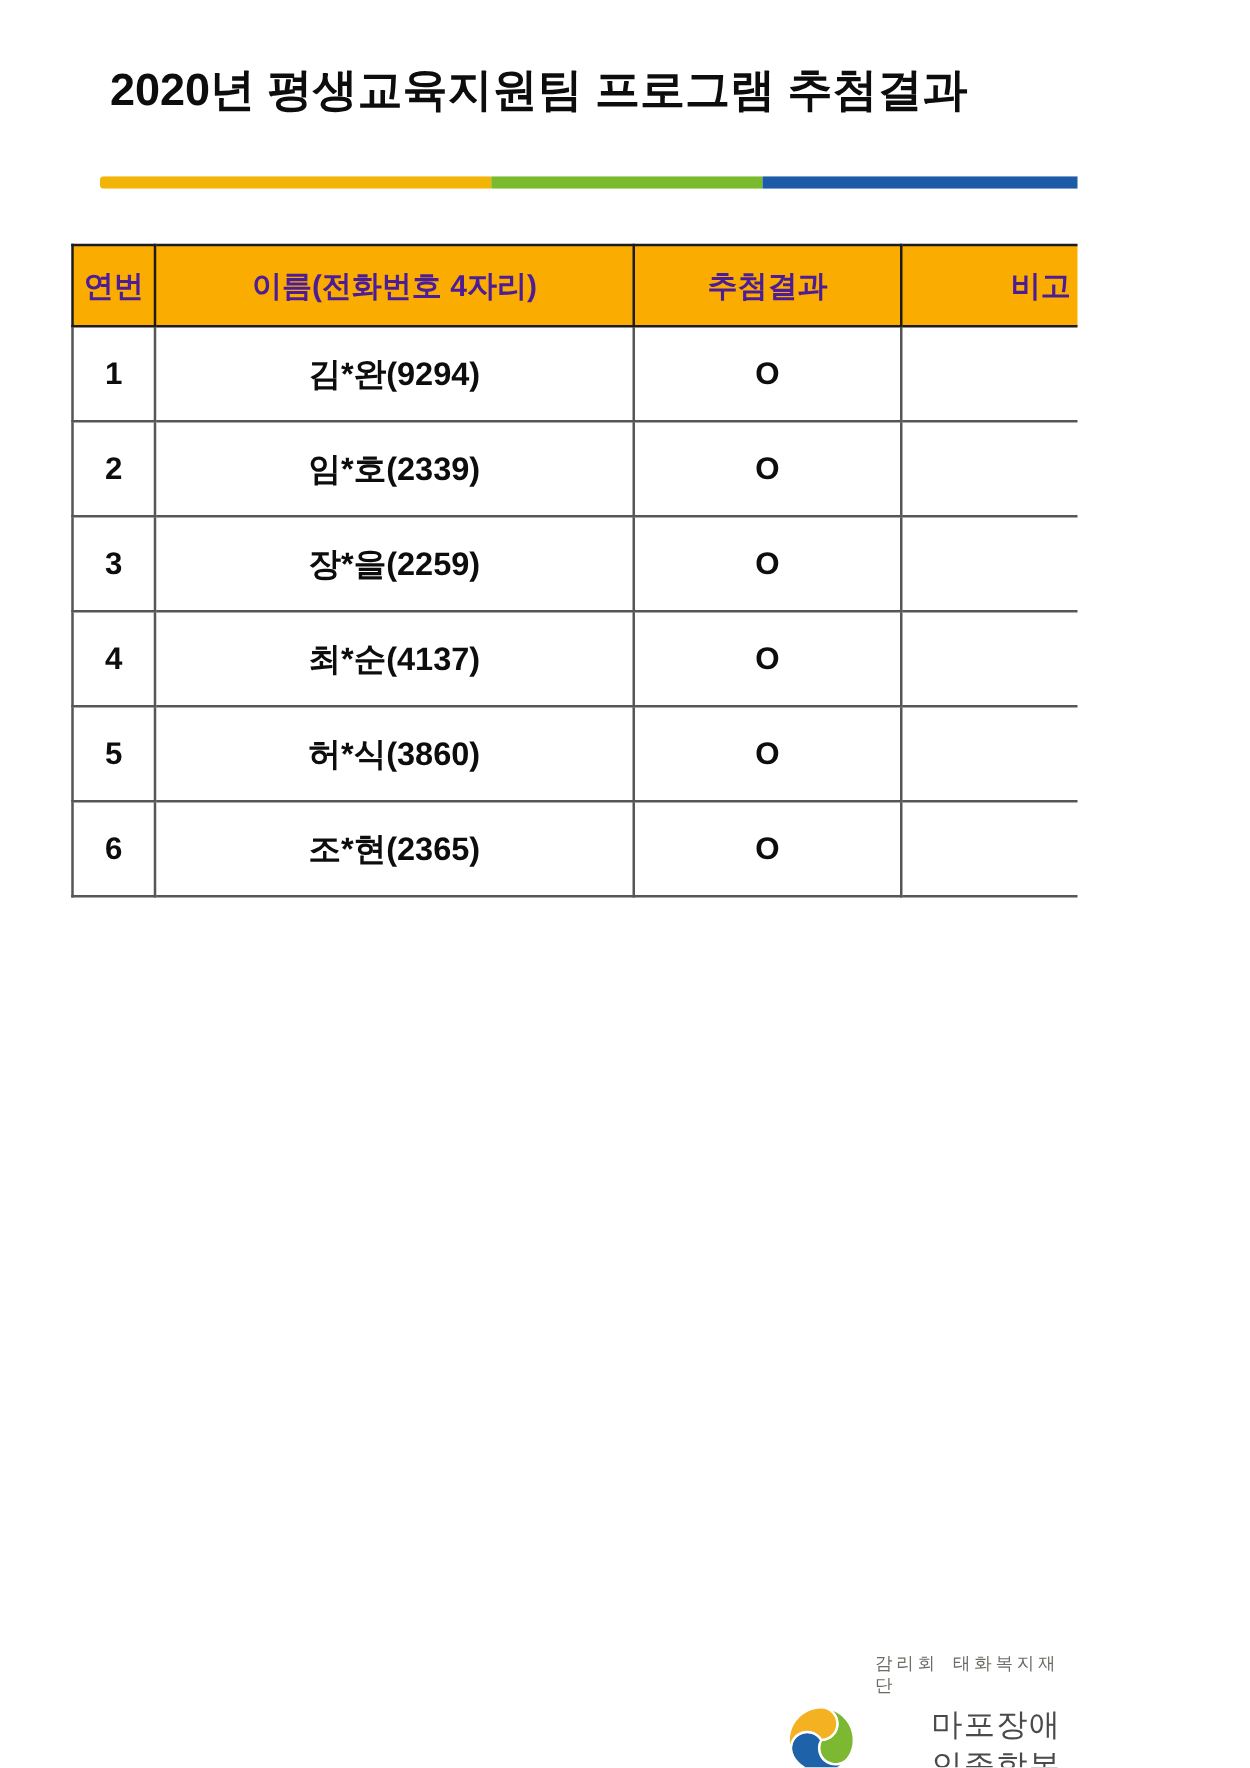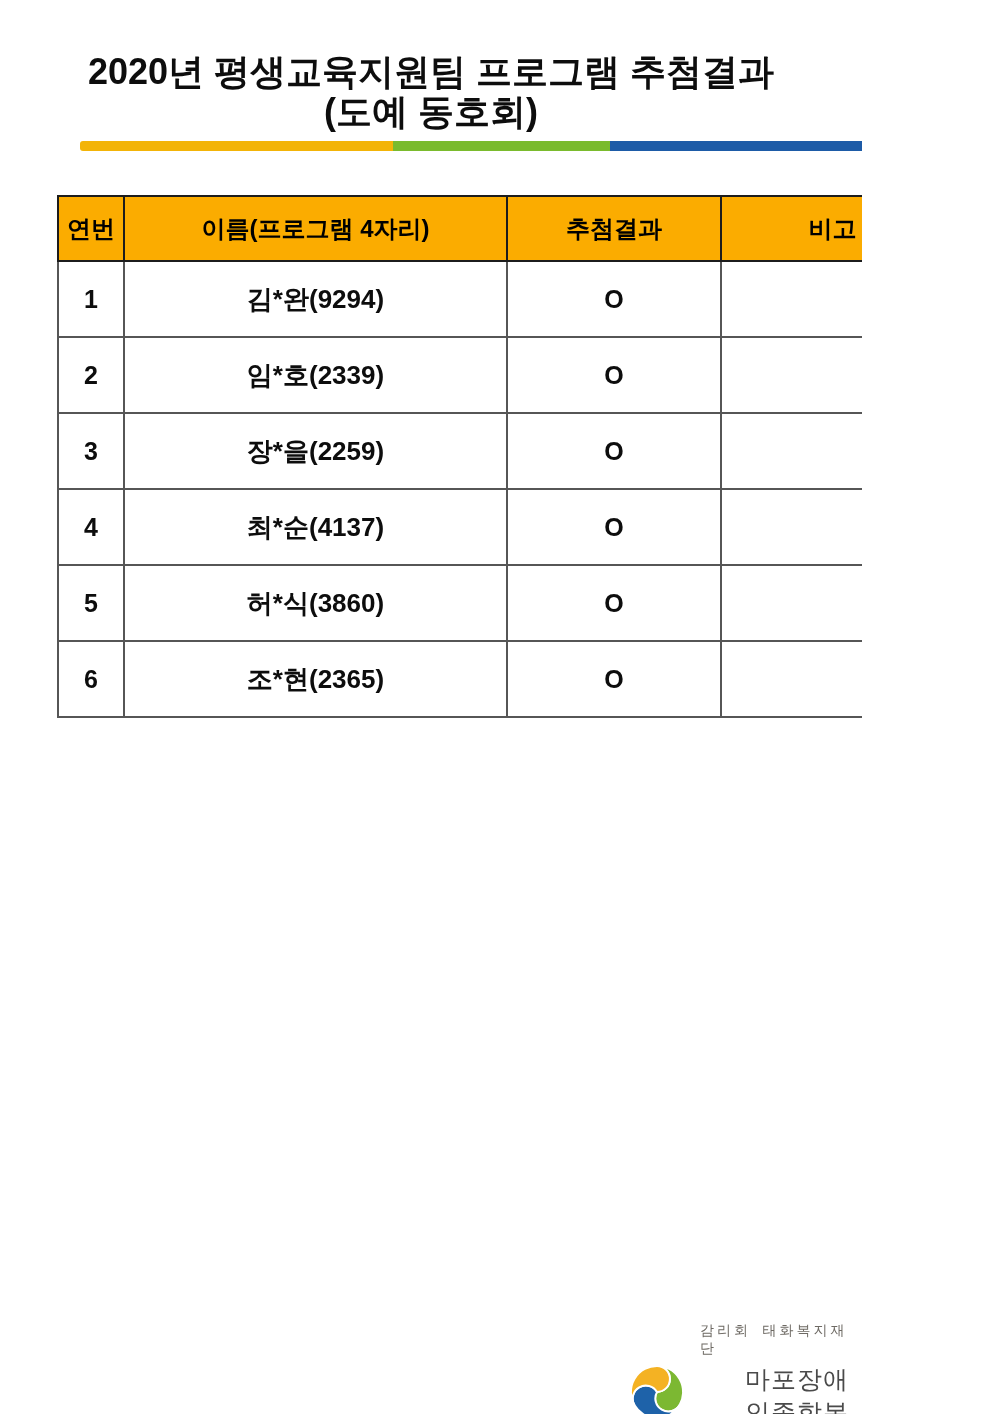--- a/index.html
+++ b/index.html
@@ -62,21 +62,21 @@
   .results-table col.c-name   { width: 383px; }
   .results-table col.c-result { width: 214px; }
   .results-table col.c-note   { width: 223px; }
 
   .results-table th {
     background: var(--header-bg, #FBAC00);
     border: 2px solid #1c1c1c;
     height: 63px;
     font-size: 24px;
     font-weight: bold;
-    color: #000000;
+    color: #4c1d95;
     text-align: center;
     vertical-align: middle;
     padding: 0;
   }
   .results-table td {
     border: 2px solid #565656;
     height: 74px;
     font-size: 26px;
     font-weight: bold;
     color: #0d0d0d;
@@ -121,40 +121,39 @@
     margin-left: 45px;
   }
 </style>
 </head>
 <body>
 
 <div class="page">
 
   <div class="title-block">
     <div class="title-line">2020년 평생교육지원팀 프로그램 추첨결과</div>
-    <div class="title-line">(도예 동호회)</div>
   </div>
 
   <div class="divider-bar">
     <div class="divider-seg seg-yellow" style="background: rgb(243, 180, 8);"></div>
     <div class="divider-seg seg-green" style="background: rgb(122, 187, 45);"></div>
     <div class="divider-seg seg-blue" style="background: rgb(29, 91, 167);"></div>
   </div>
 
   <table class="results-table">
     <colgroup>
       <col class="c-no">
         <col class="c-name">
         <col class="c-result">
         <col class="c-note">
     </colgroup>
     <thead>
       <tr>
         <th>연번</th>
-        <th>이름(프로그램 4자리)</th>
+        <th>이름(전화번호 4자리)</th>
         <th>추첨결과</th>
         <th>비고</th>
       </tr>
     </thead>
     <tbody>
         <tr>
       <td class="cell-no">1</td>
       <td class="cell-name">김*완(9294)</td>
       <td class="cell-result">O</td>
       <td class="cell-note"></td>

